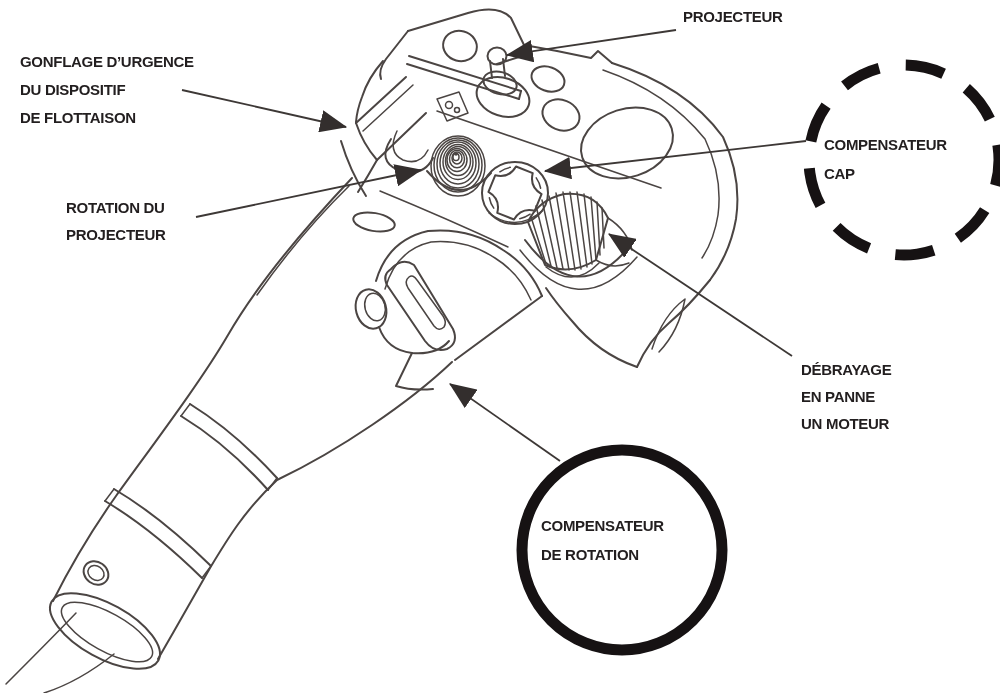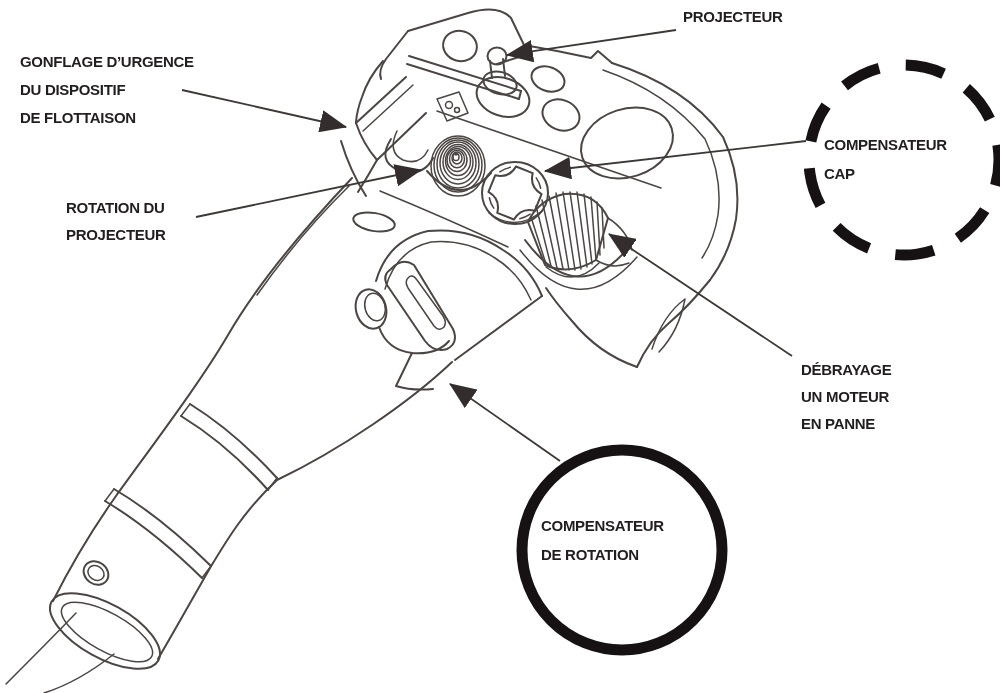--- a/index.html
+++ b/index.html
@@ -195,22 +195,22 @@
   <span>PROJECTEUR</span>
 </div>
 
 <div class="label" id="lb-compensateur">
   <span>COMPENSATEUR</span>
   <span>CAP</span>
 </div>
 
 <div class="label" id="lb-selection">
   <span>DÉBRAYAGE</span>
+  <span>EN PANNE</span>
   <span>UN MOTEUR</span>
-  <span>EN PANNE</span>
 </div>
 
 <div class="label" id="lb-debrayage">
   <span>COMPENSATEUR</span>
   <span>DE ROTATION</span>
 </div>
 
 </div>
 
 </body></html>

